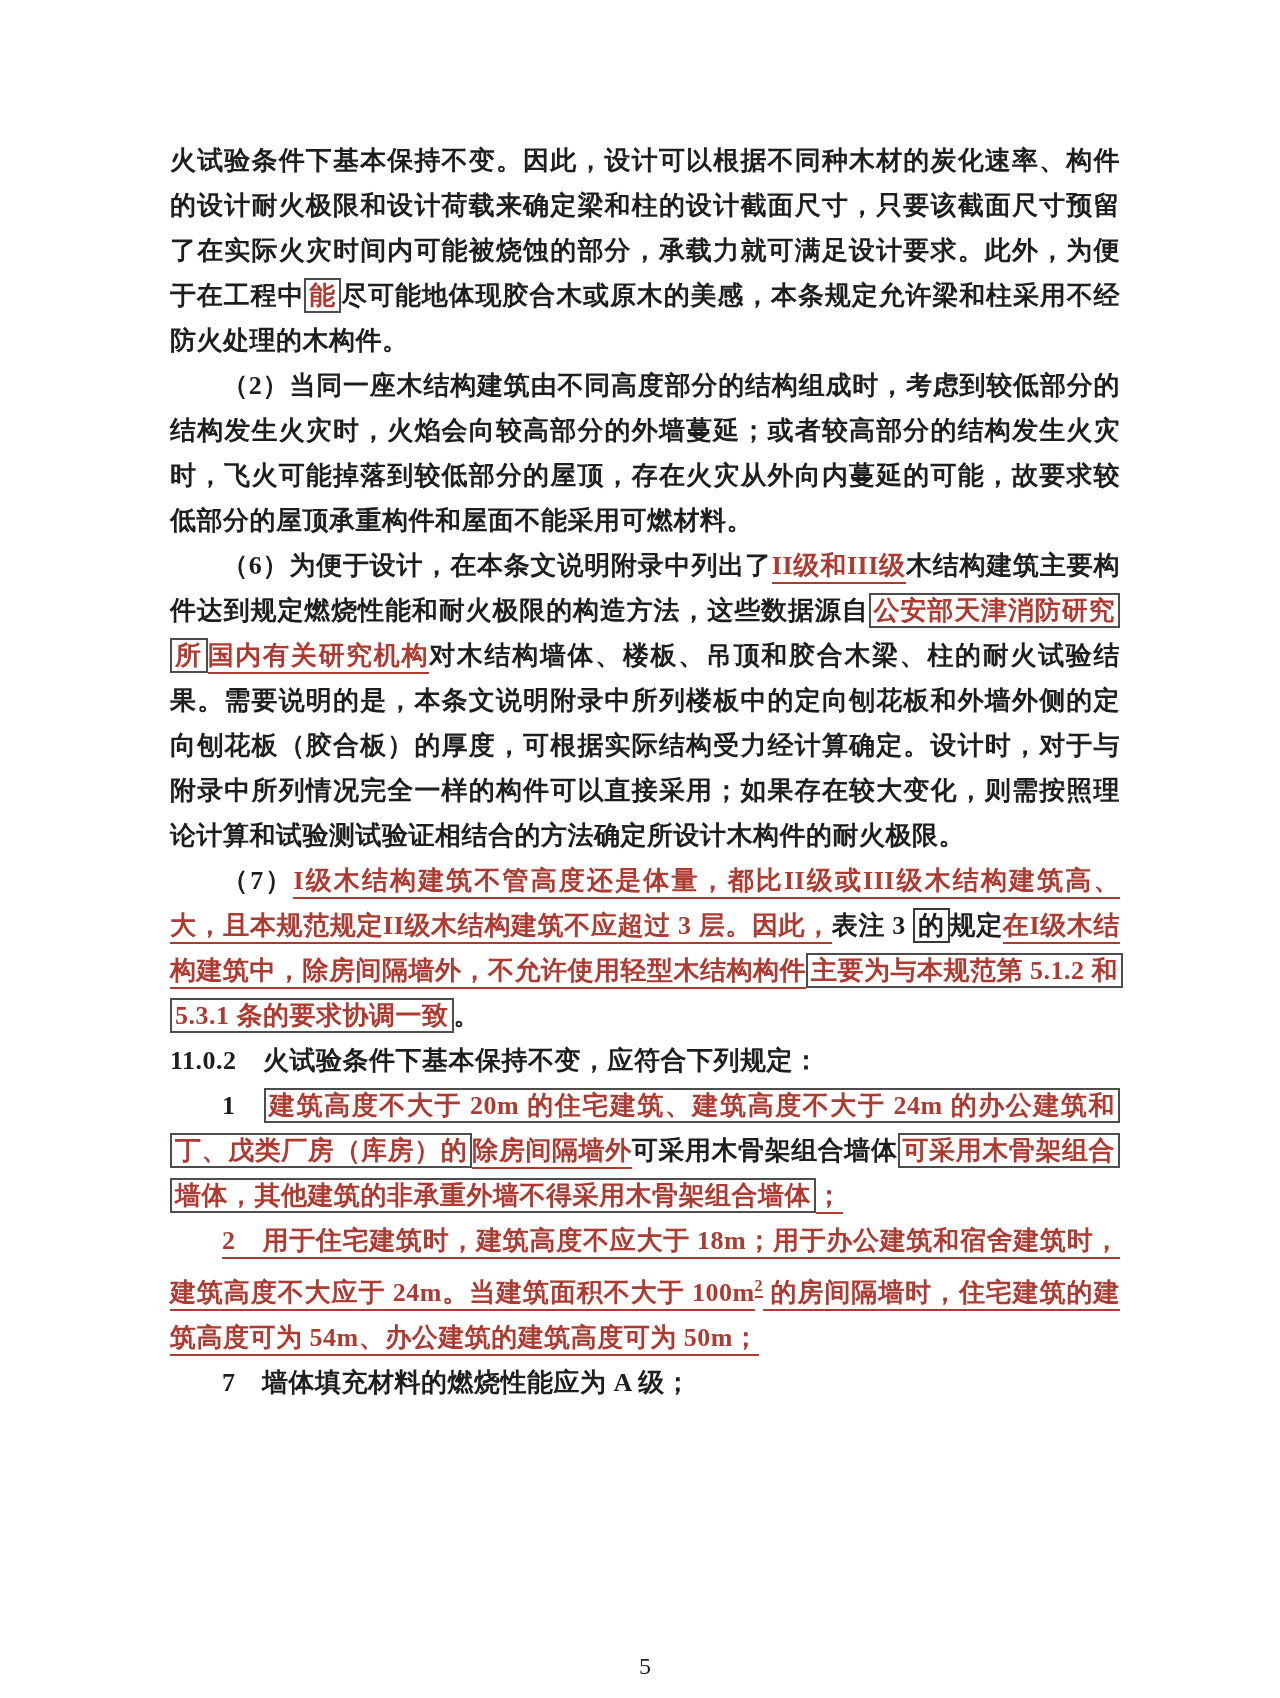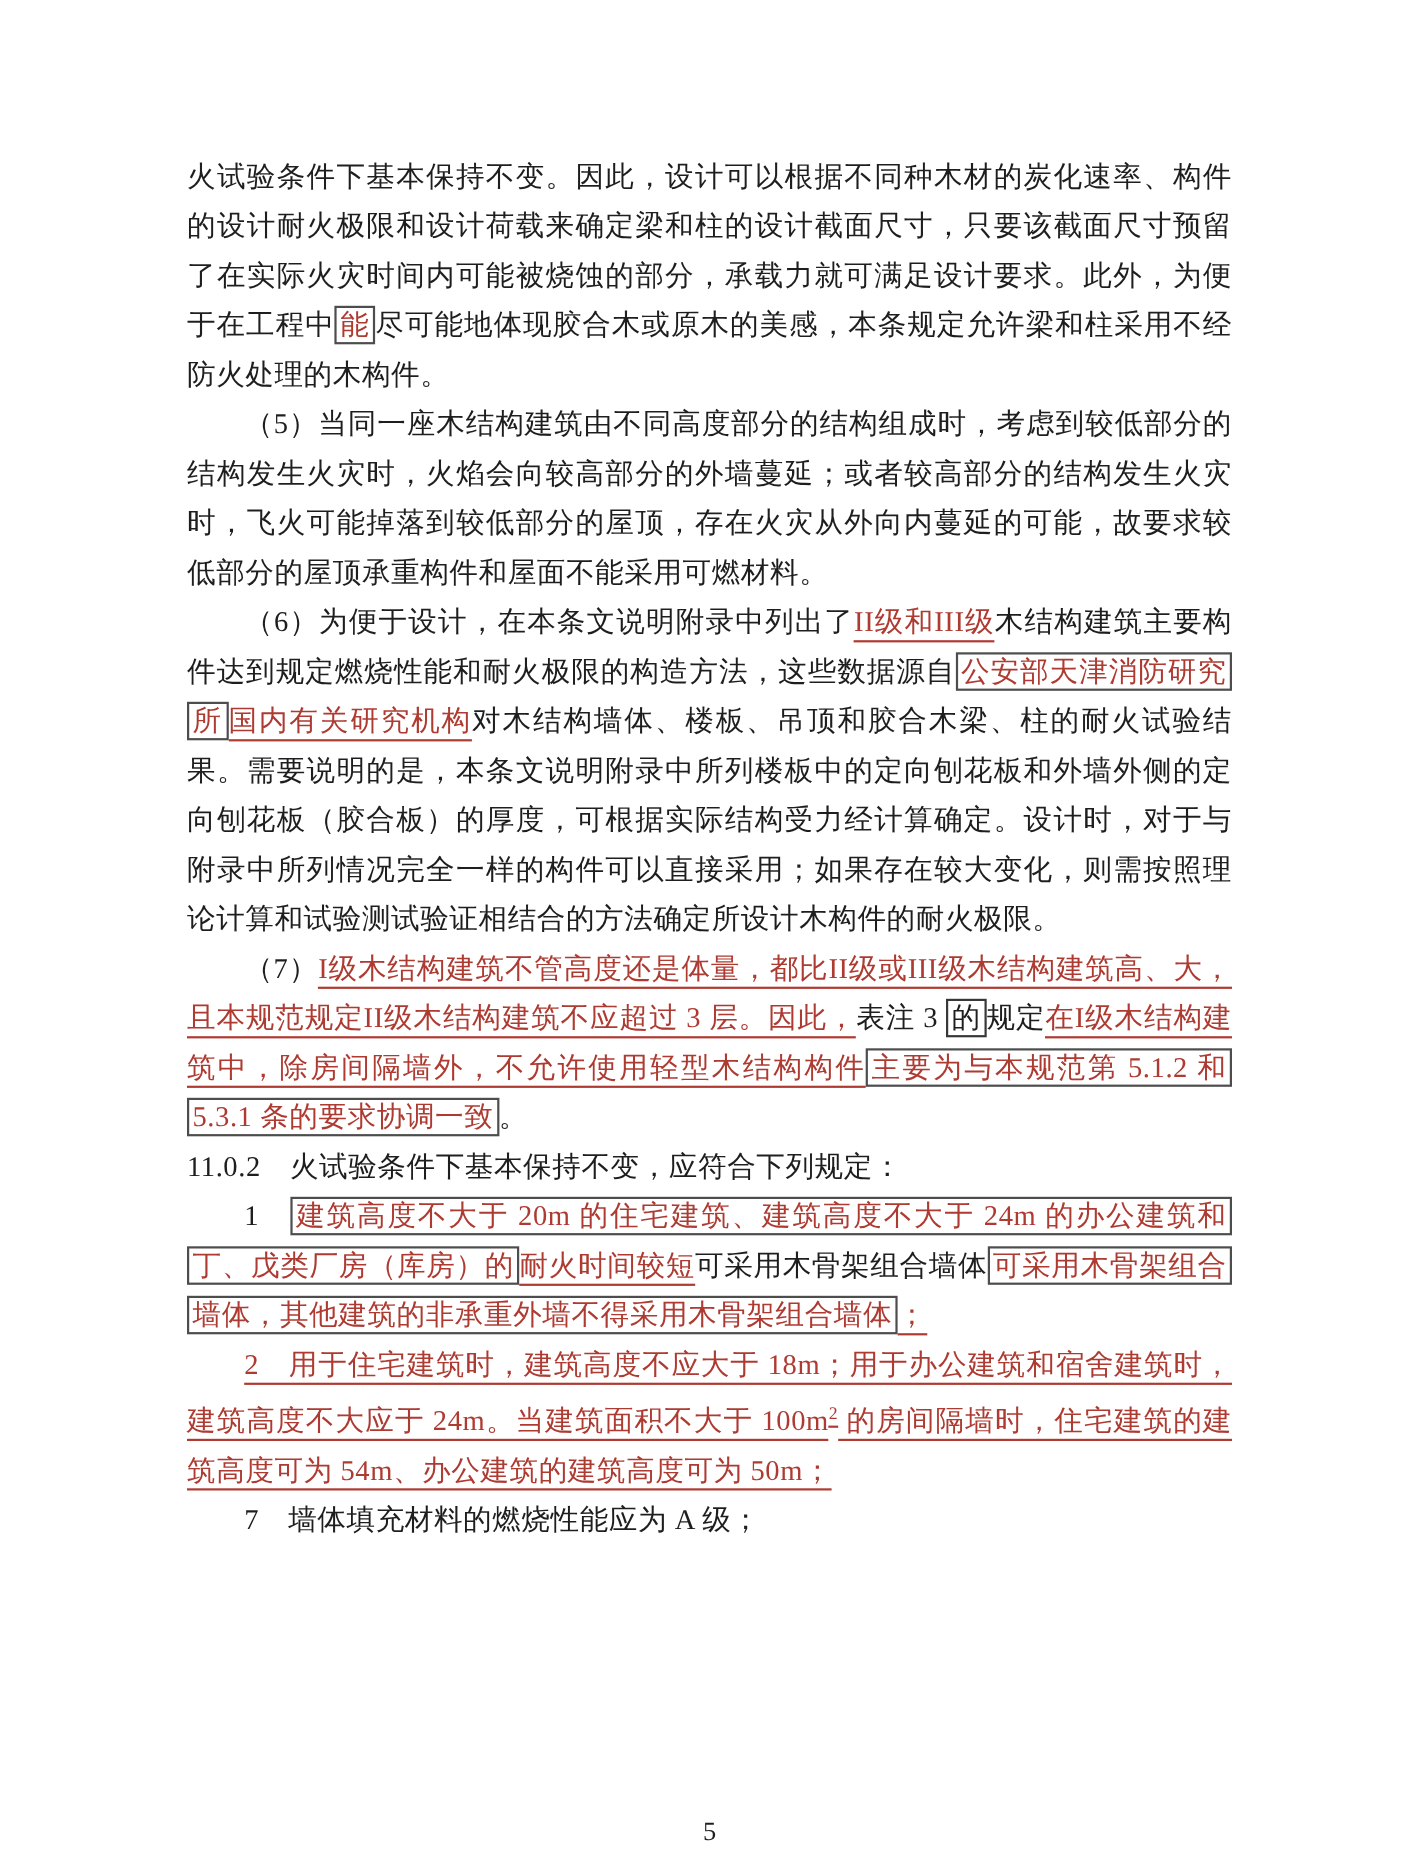--- a/index.html
+++ b/index.html
@@ -22,20 +22,21 @@
     color:var(--body-text);
     position:relative;
   }
   p.para{
     margin:0;
     font-size:26px;
     line-height:45px;
     text-align:justify;
     text-align-last:left;
     letter-spacing:0.5px;
+    font-weight:bold;
   }
   p.indent{ text-indent:2em; }
   
   .seg-ins{
     color:var(--red);
     border-bottom:2px solid var(--red);
     padding-bottom:2px;
     -webkit-box-decoration-break:clone;
     box-decoration-break:clone;
   }
@@ -70,22 +71,22 @@
     font-size:24px;
     color:var(--body-text);
   }
 </style>
 </head>
 <body>
 
 <div class="page">
   <div>
       <p class="para"><span class="seg-normal">火试验条件下基本保持不变。因此，设计可以根据不同种木材的炭化速率、构件的设计耐火极限和设计荷载来确定梁和柱的设计截面尺寸，只要该截面尺寸预留了在实际火灾时间内可能被烧蚀的部分，承载力就可满足设计要求。此外，为便于在工程中</span><span class="seg-del">能</span><span class="seg-normal">尽可能地体现胶合木或原木的美感，本条规定允许梁和柱采用不经防火处理的木构件。</span></p>
-      <p class="para indent"><span class="seg-normal">（5）当同一座木结构建筑由不同高度部分的结构组成时，考虑到较低部分的结构发生火灾时，火焰会向较高部分的外墙蔓延；或者较高部分的结构发生火灾时，飞火可能掉落到较低部分的屋顶，存在火灾从外向内蔓延的可能，故要求较低部分的屋顶承重构件和屋面不能采用可燃材料。</span></p>
+      <p class="para indent"><span class="seg-normal">（2）当同一座木结构建筑由不同高度部分的结构组成时，考虑到较低部分的结构发生火灾时，火焰会向较高部分的外墙蔓延；或者较高部分的结构发生火灾时，飞火可能掉落到较低部分的屋顶，存在火灾从外向内蔓延的可能，故要求较低部分的屋顶承重构件和屋面不能采用可燃材料。</span></p>
       <p class="para indent"><span class="seg-normal">（6）为便于设计，在本条文说明附录中列出了</span><span class="seg-ins">II级和III级</span><span class="seg-normal">木结构建筑主要构件达到规定燃烧性能和耐火极限的构造方法，这些数据源自</span><span class="seg-del">公安部天津消防研究所</span><span class="seg-ins">国内有关研究机构</span><span class="seg-normal">对木结构墙体、楼板、吊顶和胶合木梁、柱的耐火试验结果。需要说明的是，本条文说明附录中所列楼板中的定向刨花板和外墙外侧的定向刨花板（胶合板）的厚度，可根据实际结构受力经计算确定。设计时，对于与附录中所列情况完全一样的构件可以直接采用；如果存在较大变化，则需按照理论计算和试验测试验证相结合的方法确定所设计木构件的耐火极限。</span></p>
       <p class="para indent"><span class="seg-normal">（7）</span><span class="seg-ins">I级木结构建筑不管高度还是体量，都比II级或III级木结构建筑高、大，且本规范规定II级木结构建筑不应超过 3 层。因此，</span><span class="seg-normal">表注 3 </span><span class="seg-delk">的</span><span class="seg-normal">规定</span><span class="seg-ins">在I级木结构建筑中，除房间隔墙外，不允许使用轻型木结构构件</span><span class="seg-del">主要为与本规范第 5.1.2 和 5.3.1 条的要求协调一致</span><span class="seg-normal">。</span></p>
       <p class="para"><span class="seg-normal">11.0.2　火试验条件下基本保持不变，应符合下列规定：</span></p>
-      <p class="para indent"><span class="seg-normal">1　</span><span class="seg-del">建筑高度不大于 20m 的住宅建筑、建筑高度不大于 24m 的办公建筑和丁、戊类厂房（库房）的</span><span class="seg-ins">耐火时间较短</span><span class="seg-normal">可采用木骨架组合墙体</span><span class="seg-del">可采用木骨架组合墙体，其他建筑的非承重外墙不得采用木骨架组合墙体</span><span class="seg-ins">；</span></p>
+      <p class="para indent"><span class="seg-normal">1　</span><span class="seg-del">建筑高度不大于 20m 的住宅建筑、建筑高度不大于 24m 的办公建筑和丁、戊类厂房（库房）的</span><span class="seg-ins">除房间隔墙外</span><span class="seg-normal">可采用木骨架组合墙体</span><span class="seg-del">可采用木骨架组合墙体，其他建筑的非承重外墙不得采用木骨架组合墙体</span><span class="seg-ins">；</span></p>
       <p class="para indent"><span class="seg-ins">2　用于住宅建筑时，建筑高度不应大于 18m；用于办公建筑和宿舍建筑时，建筑高度不大应于 24m。当建筑面积不大于 100m</span><span class="seg-ins sup">2</span><span class="seg-ins"> 的房间隔墙时，住宅建筑的建筑高度可为 54m、办公建筑的建筑高度可为 50m；</span></p>
       <p class="para indent"><span class="seg-normal">7　墙体填充材料的燃烧性能应为 A 级；</span></p>
     </div>
   <div class="footer">5</div>
 </div>
 
 </body></html>

